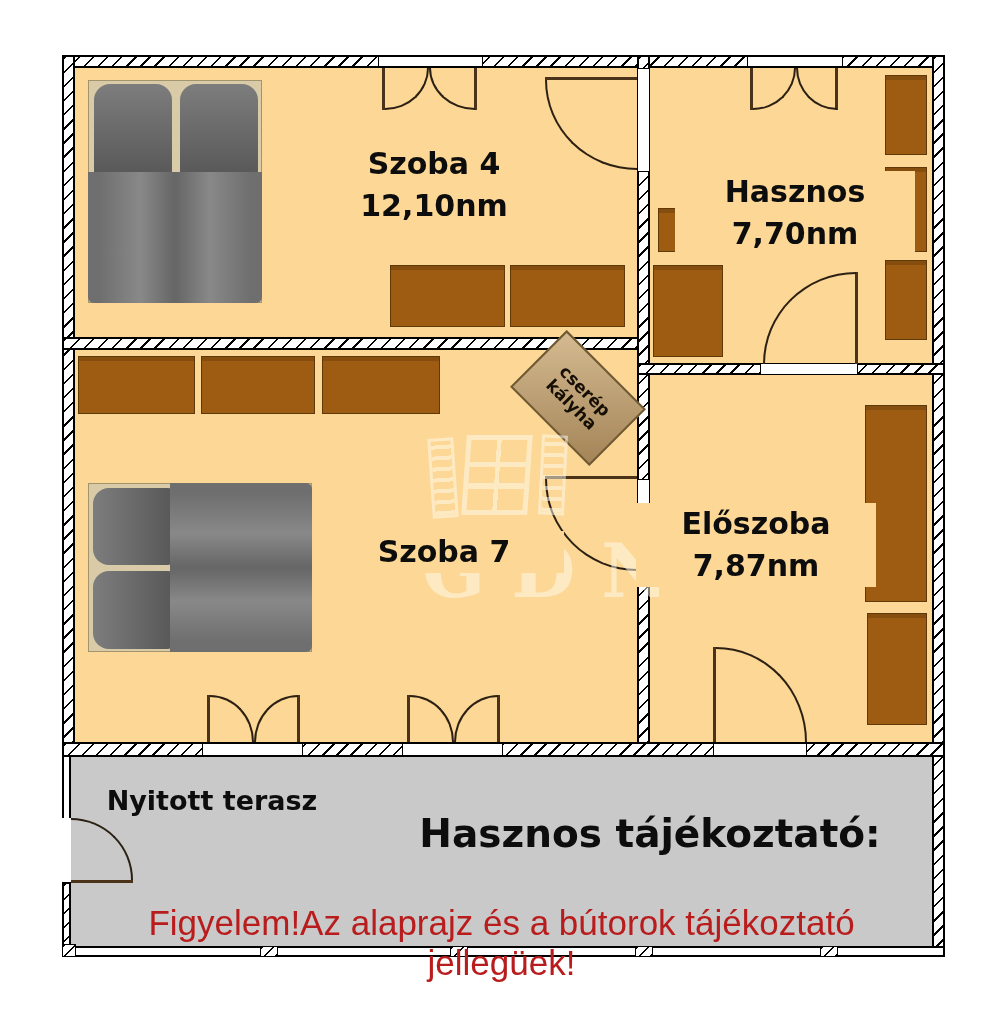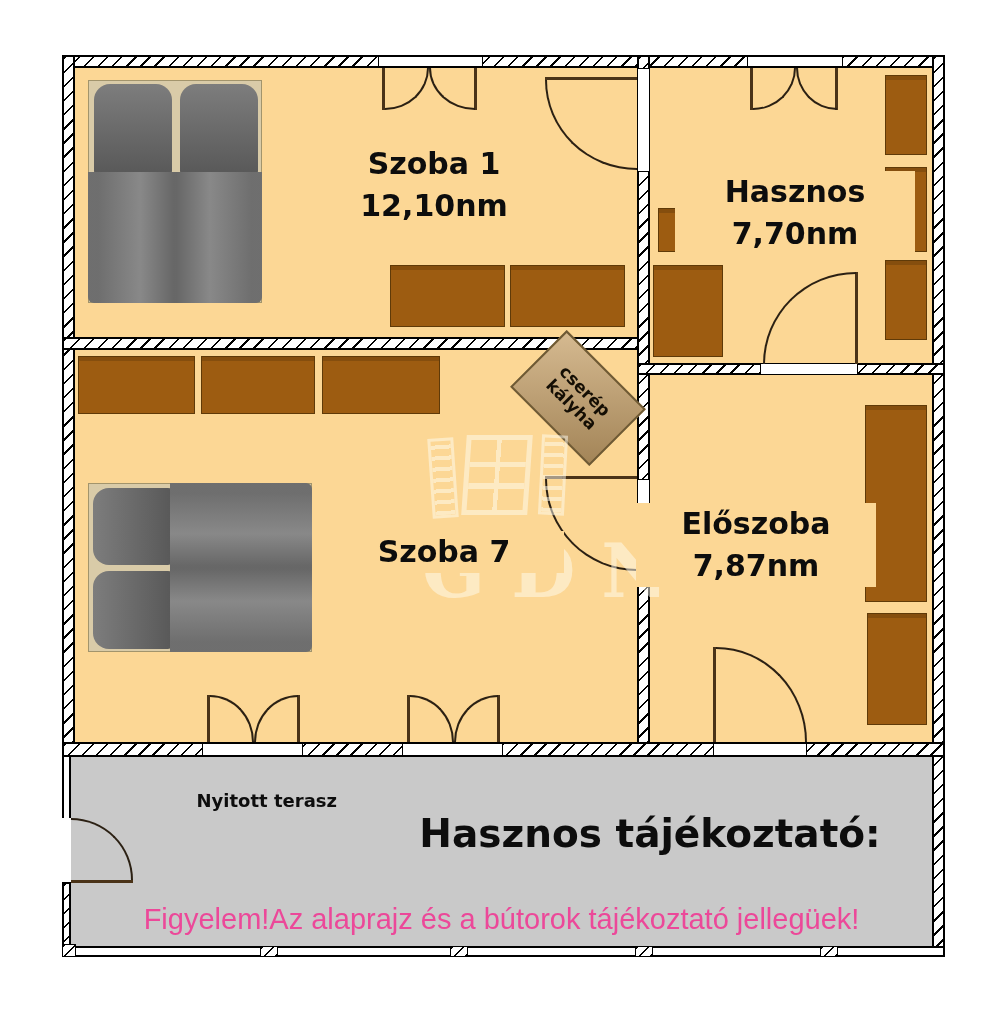--- a/index.html
+++ b/index.html
@@ -33,23 +33,23 @@
          background-image:linear-gradient(90deg,rgba(0,0,0,.10) 0 6%,rgba(255,255,255,.10) 30%,rgba(0,0,0,.16) 49% 51%,rgba(255,255,255,.10) 70%,rgba(0,0,0,.10) 94%);
          border-radius:0 0 6px 6px;}
   .duvet.h{background-image:linear-gradient(180deg,rgba(0,0,0,.10) 0 6%,rgba(255,255,255,.10) 30%,rgba(0,0,0,.16) 49% 51%,rgba(255,255,255,.10) 70%,rgba(0,0,0,.10) 94%);
          border-radius:0 6px 6px 0;}
   .stove{position:absolute;background:var(--stove);border:2px solid #6e5a35;
          background-image:linear-gradient(135deg,rgba(255,255,255,.25),rgba(0,0,0,.18));
          transform:rotate(45deg);display:flex;flex-direction:column;align-items:center;justify-content:center;
          font-weight:bold;font-size:17px;line-height:19px;color:#140e04;text-align:center;}
   .lbl{position:absolute;text-align:center;font-weight:bold;color:#0d0d0d;}
   .lbl.room{font-size:30px;line-height:42px;}
-  .lbl.med{font-size:18px;line-height:36px;text-align:right;}
+  .lbl.med{font-size:27px;line-height:36px;}
   .lbl.big{font-size:39px;line-height:53px;}
-  .disc{position:absolute;text-align:center;font-weight:normal;font-size:29px;color:#ec4899;
+  .disc{position:absolute;text-align:center;font-weight:normal;font-size:35px;color:#b91c1c;
         font-family:"Liberation Sans",sans-serif;}
   .wm{position:absolute;opacity:.5;pointer-events:none;}
   .wm .tower{position:absolute;width:26px;height:80px;border:3px solid #fffdf2;
         background:repeating-linear-gradient(0deg,#fffdf2 0 4px,transparent 4px 11px);}
   .wm .winlogo{position:absolute;width:66px;height:80px;border:5px solid #fffdf2;transform:skewX(-4deg);
         background:
           linear-gradient(90deg,transparent 0 46%,#fffdf2 46% 54%,transparent 54%),
           linear-gradient(0deg,transparent 0 30%,#fffdf2 30% 38%,transparent 38%),
           linear-gradient(0deg,transparent 0 62%,#fffdf2 62% 69%,transparent 69%);}
   .wm .letters{position:absolute;font-family:"DejaVu Serif",serif;font-size:74px;font-weight:bold;
@@ -159,21 +159,21 @@
     </div>
 
     <div class="wm" style="left:360px;top:378px;width:220px;height:215px;">
       <div class="tower" style="left:8px;top:5px;transform:rotate(-4deg);"></div>
       <div class="winlogo" style="left:42px;top:2px;"></div>
       <div class="tower" style="left:118px;top:2px;transform:rotate(3deg);"></div>
       <div class="letters" style="left:0px;top:95px;">GDN</div>
     </div>
 
     <div class="lbl room" style="left:252px;top:88px;width:240px;">
-      <div>Szoba 1</div>
+      <div>Szoba 4</div>
       <div>12,10nm</div>
     </div>
     <div class="lbl room" style="left:613px;top:116px;width:240px;">
       <div>Hasznos</div>
       <div>7,70nm</div>
     </div>
     <div class="lbl room" style="left:262px;top:476px;width:240px;">
       <div>Szoba 7</div>
     </div>
     <div class="lbl room" style="left:574px;top:448px;width:240px;">

